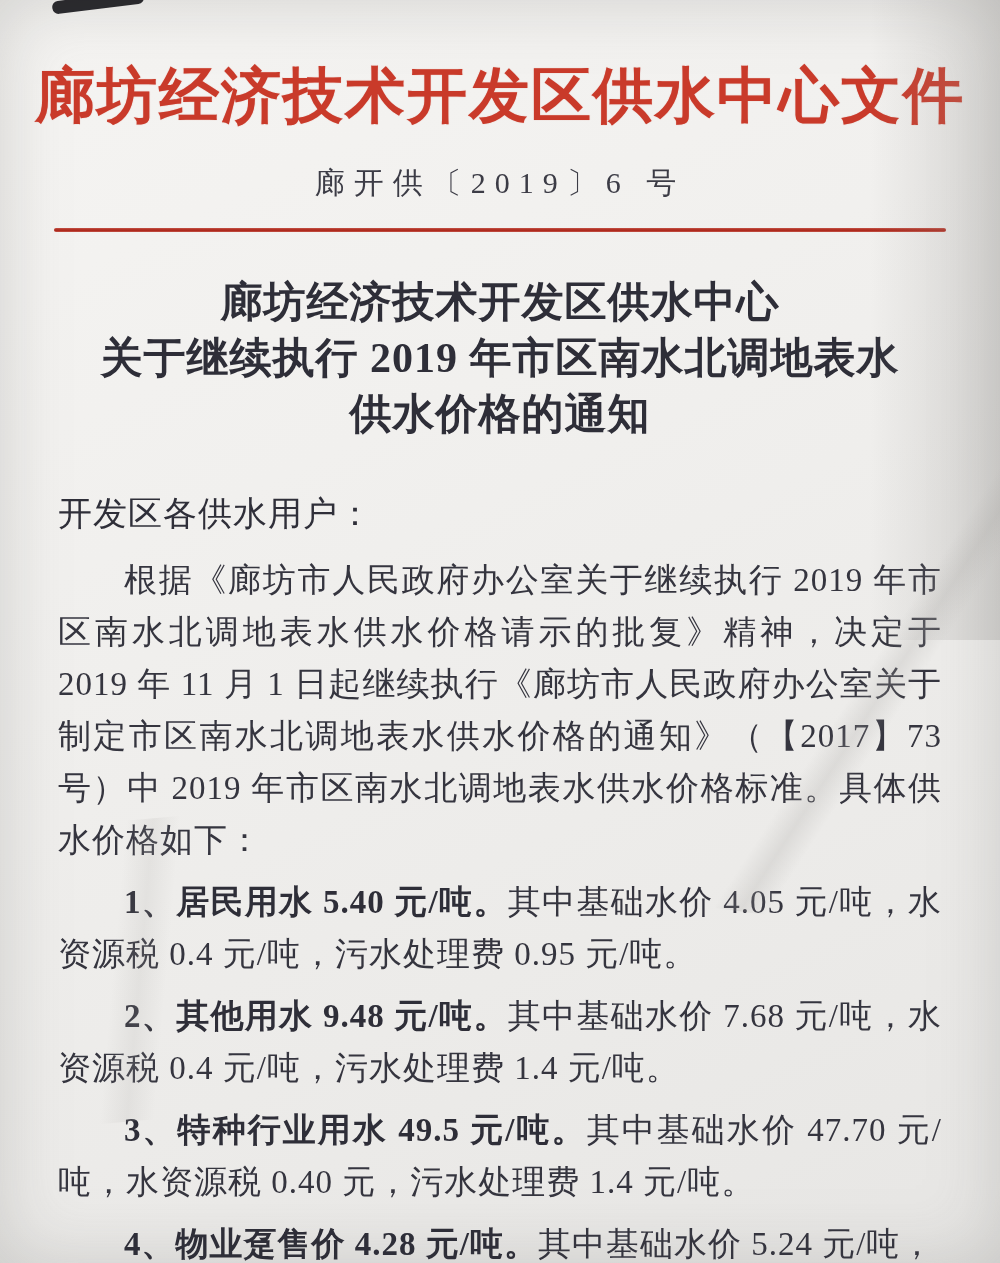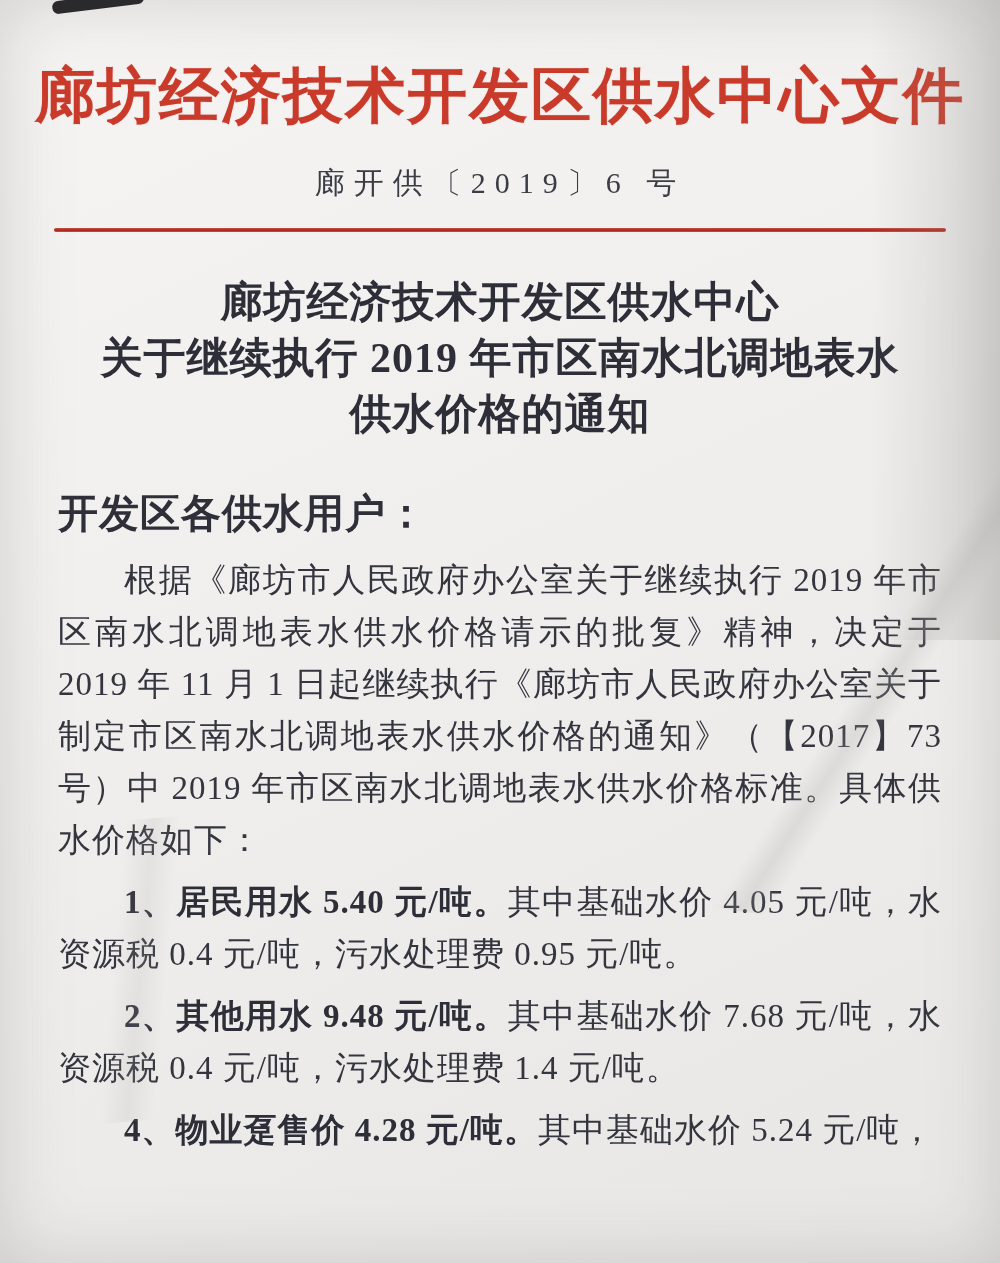--- a/index.html
+++ b/index.html
@@ -53,21 +53,21 @@
     margin-top:42px;text-align:center;
     font-size:42px;font-weight:bold;line-height:56px;color:#2e2e38;
     letter-spacing:1px;
   }
   .body{
     padding:0 58px;margin-top:46px;
     font-size:33px;line-height:52px;letter-spacing:1px;
     text-align:justify;
   }
   .salutation{
-    font-weight:bold;margin:0 0 14px 0;font-size:40px;color:#2f2f39;
+    font-weight:normal;margin:0 0 14px 0;font-size:34px;color:#2f2f39;
   }
   .para{margin:0;text-indent:2em;color:#35353f;}
   .item{margin:10px 0 0 0;text-indent:2em;color:#35353f;}
   .item-lead{font-weight:bold;color:#2e2e38;}
 </style>
 </head>
 <body>
 
 <div class="page">
 
@@ -94,19 +94,22 @@
     <p class="para">根据《廊坊市人民政府办公室关于继续执行 2019 年市区南水北调地表水供水价格请示的批复》精神，决定于 2019 年 11 月 1 日起继续执行《廊坊市人民政府办公室关于制定市区南水北调地表水供水价格的通知》（【2017】73 号）中 2019 年市区南水北调地表水供水价格标准。具体供水价格如下：</p>
 
     <p class="item">
       <span class="item-lead">1、居民用水 5.40 元/吨。</span><span>其中基础水价 4.05 元/吨，水资源税 0.4 元/吨，污水处理费 0.95 元/吨。</span>
     </p>
 
     <p class="item">
       <span class="item-lead">2、其他用水 9.48 元/吨。</span><span>其中基础水价 7.68 元/吨，水资源税 0.4 元/吨，污水处理费 1.4 元/吨。</span>
     </p>
 
+    <p class="item">
+      <span class="item-lead">3、特种行业用水 49.5 元/吨。</span><span>其中基础水价 47.70 元/吨，水资源税 0.40 元，污水处理费 1.4 元/吨。</span>
+    </p>
 
     <p class="item">
       <span class="item-lead">4、物业趸售价 4.28 元/吨。</span><span>其中基础水价 5.24 元/吨，</span>
     </p>
   </div>
 
 </div>
 
 </body></html>

